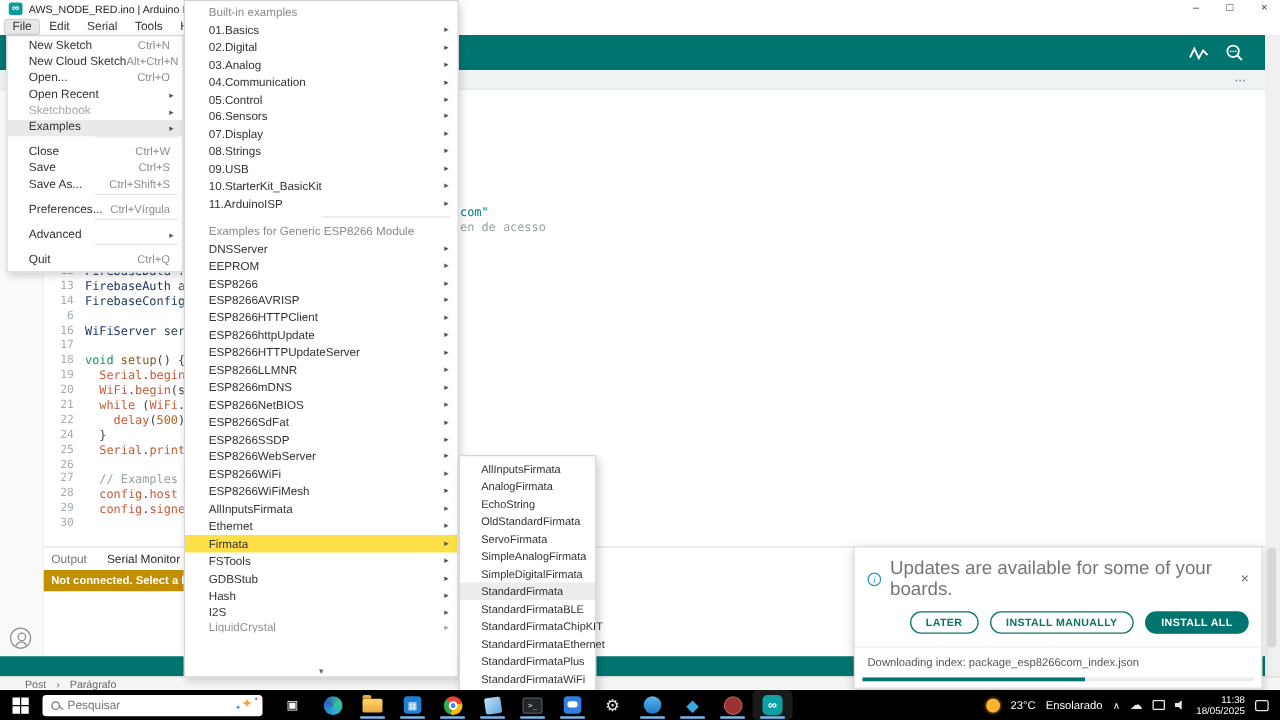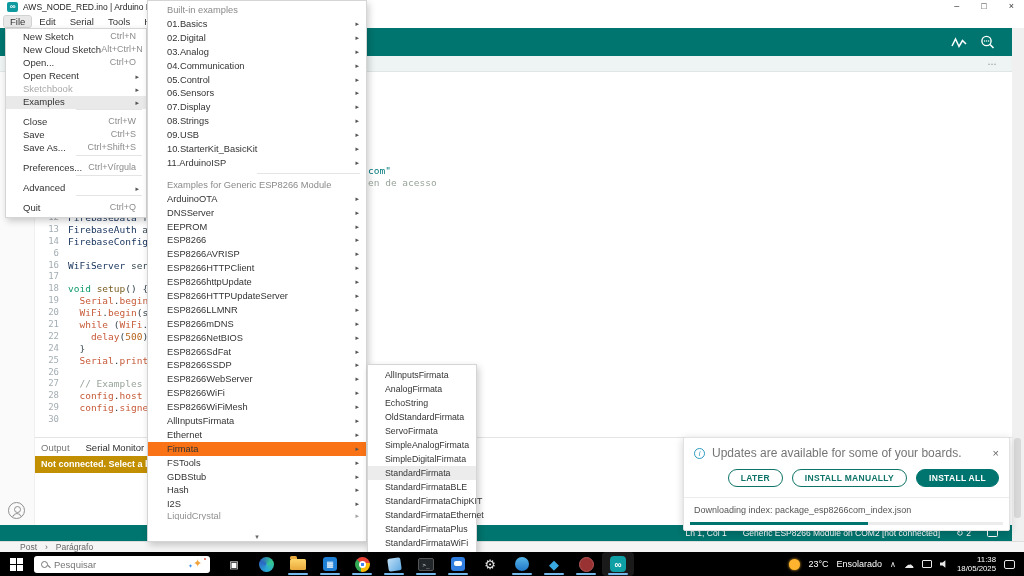--- a/index.html
+++ b/index.html
@@ -70,37 +70,37 @@
   .mrow.separator { height:7px; padding:0 4px; }
   .mrow.separator::after { content:""; flex:1; height:1px; background:#e4e4e4; }
   .ml { flex:1; white-space:nowrap; }
   .ms { color:#8c8c8c; font-size:9px; white-space:nowrap; }
   .ma { position:absolute; right:7px; top:50%; transform:translateY(-55%); font-size:7px; color:#555; display:none; }
   .submenu .ma { display:block; } .submenu .ma::after { content:"\25B8"; }
 
   .examples-menu { left:147px; top:0; width:220px; height:542px; padding:2px 0; overflow:hidden; }
   .erow { position:relative; display:flex; align-items:center; height:13.9px; padding:0 10px 0 19px; font-size:9.3px; color:#333; white-space:nowrap; }
   .erow.header { color:#8a8a8a; height:14px; }
-  .erow.highlight { background:#f97316; }
+  .erow.highlight { background:#fde047; }
   .erow.separator { height:8px; padding:0 6px; }
   .erow.separator::after { content:""; flex:1; height:1px; background:#e4e4e4; }
   .erow.partial { height:9px; overflow:hidden; opacity:.55; }
   .scroll-more { position:absolute; bottom:0; left:0; right:0; text-align:center; font-size:7px; color:#666; }
 
   .firmata-menu { left:367px; top:364px; width:110px; padding:3px 0; }
   .frow { display:flex; align-items:center; height:14px; padding:0 6px 0 17px; font-size:8.8px; color:#333; white-space:nowrap; }
   .frow.highlight { background:#ececec; }
 
   
   .notif { position:absolute; left:683px; top:437px; width:327px; background:#fff; border:1px solid #e2e2e2; border-radius:2px;
            box-shadow:0 2px 8px rgba(0,0,0,.18); z-index:20; padding-top:8px; }
   .n-row1 { display:flex; align-items:center; gap:7px; padding:0 10px; }
   .info-badge { width:11px; height:11px; border-radius:50%; border:1px solid #2a9ac0; color:#2a9ac0; font-size:7.5px;
                 display:flex; align-items:center; justify-content:center; font-style:italic; flex:none; }
-  .n-text { flex:1; font-size:12px; color:#757575; }
+  .n-text { flex:1; font-size:15px; color:#757575; }
   .n-close { color:#666; font-size:11px; }
   .n-row2 { display:flex; justify-content:flex-end; gap:9px; padding:9px 10px 10px; border-bottom:1px solid #ececec; }
   .pill { border:1.3px solid #0e7468; color:#0e7468; background:#fff; border-radius:10px; font-size:8.5px; font-weight:bold;
           padding:3px 12px; letter-spacing:.3px; font-family:"Liberation Sans",sans-serif; }
   .pill.filled { background:#00756F; color:#fff; border-color:#00756F; }
   .n-status { padding:7px 10px 7px; font-size:9px; color:#555; }
   .pbar { height:3px; background:#ececec; margin:0 6px 5px; }
   .pfill { height:100%; background:#00756F; }
 
   
@@ -482,24 +482,20 @@
         </div>
         <div class="erow separator">
           <span class="ml"></span>
 
         </div>
         <div class="erow header">
           <span class="ml">Examples for Generic ESP8266 Module</span>
 
         </div>
         <div class="erow submenu">
-          <span class="ml">ArduinoOTA</span>
-          <span class="ma"></span>
-        </div>
-        <div class="erow submenu">
           <span class="ml">DNSServer</span>
           <span class="ma"></span>
         </div>
         <div class="erow submenu">
           <span class="ml">EEPROM</span>
           <span class="ma"></span>
         </div>
         <div class="erow submenu">
           <span class="ml">ESP8266</span>
           <span class="ma"></span>

